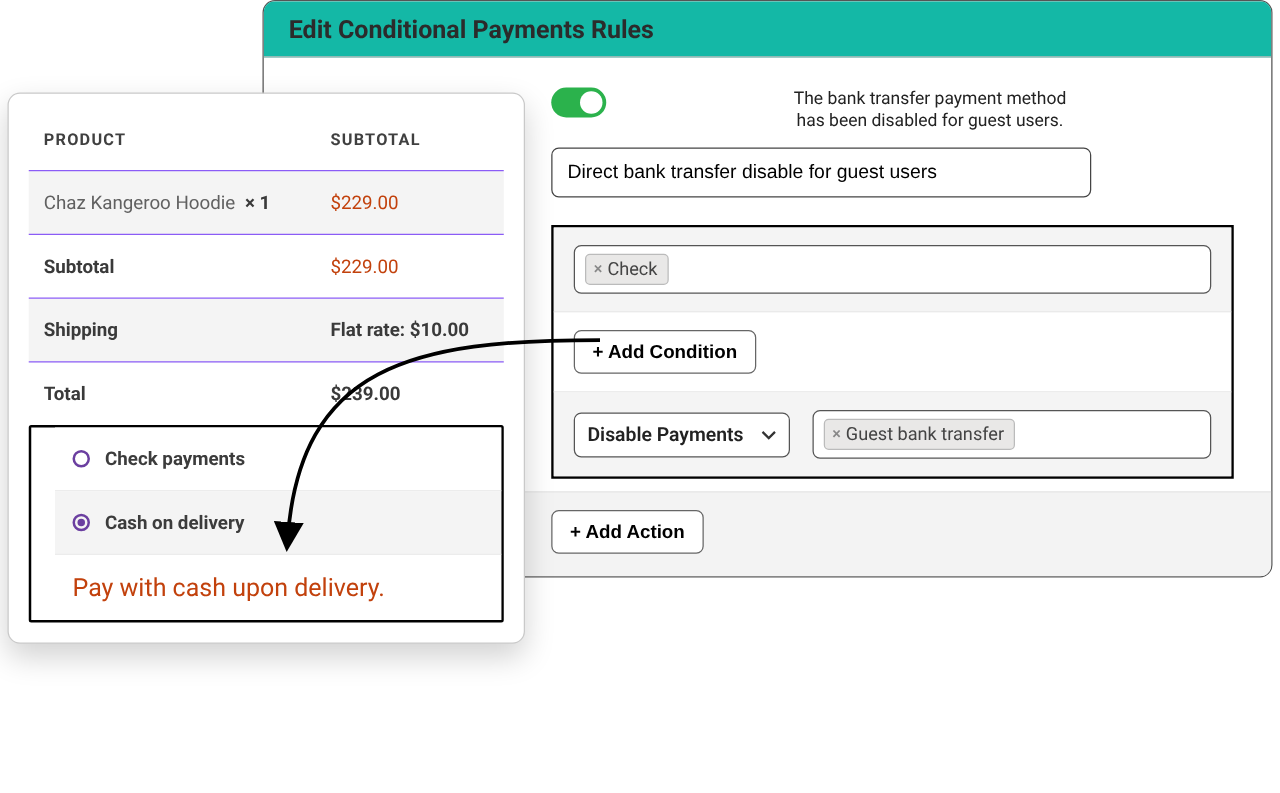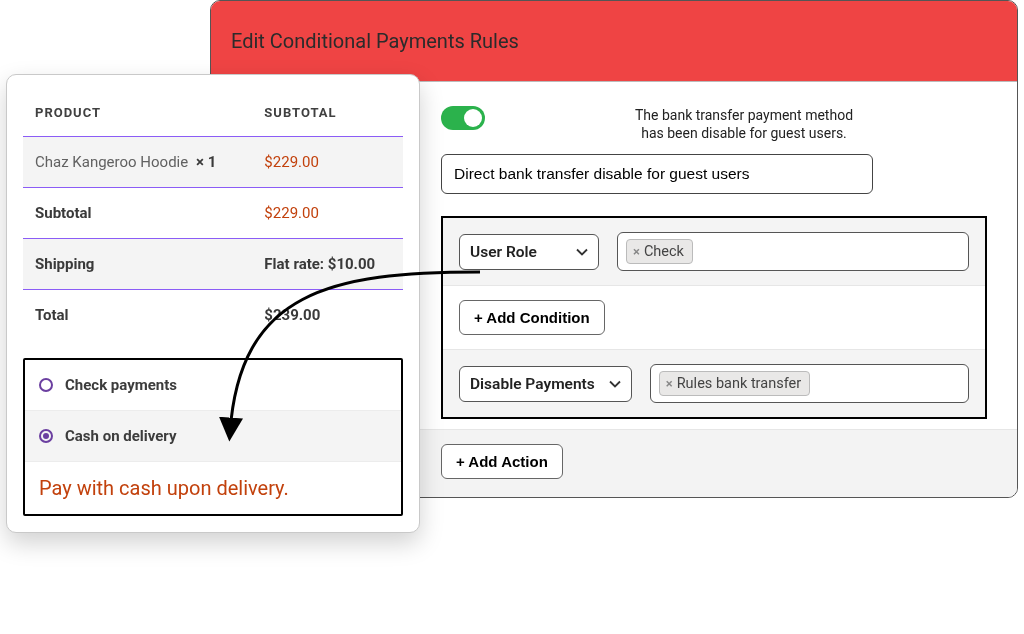--- a/index.html
+++ b/index.html
@@ -10,24 +10,24 @@
     position: absolute;
     top: 0;
     left: 210px;
     width: 808px;
     border: 1px solid #555;
     border-radius: 10px;
     background: #fff;
     overflow: hidden;
   }
   .panel-header {
-    background: #ef4444;
-    padding: 28px 20px;
+    background: #14b8a6;
+    padding: 10px 20px;
     font-size: 20px;
-    font-weight: 400;
+    font-weight: 700;
     border-bottom: 1px solid #bbb;
     color: #2b2b2b;
   }
 
   .top-row {
     display: flex;
     align-items: center;
     padding: 18px 30px 2px 230px;
     gap: 18px;
     position: relative;
@@ -149,23 +149,23 @@
     border-top: 1px solid #8b5cf6;
   }
   .order-table tr.alt td { background: #fff; }
   .order-table td.label { font-weight: 700; color: #3a3a3a; }
   .order-table td.val  { font-weight: 700; color: #3a3a3a; }
   .order-table td.plain-label { font-weight: 400; color: #616161; }
   .order-table td.plain-val { font-weight: 400; color: #c2410c; }
   .qty { font-weight: 700; color: #3a3a3a; }
 
   .pay-box {
-    margin-top: 18px;
     border: 2px solid #000;
     border-radius: 2px;
+    padding-left: 19px;
   }
   .pay-opt {
     padding: 16px 14px;
     border-bottom: 1px solid #ececec;
     display: flex; align-items: center; gap: 12px;
     font-size: 15px; font-weight: 700; color: #3c3c3c;
     background: #f4f4f4;
   }
   .pay-opt.alt { background: #fff; }
   .pay-desc {
@@ -194,37 +194,31 @@
 </head>
 <body>
 
 <div class="panel">
   <div class="panel-header">Edit Conditional Payments Rules</div>
 
   <div class="top-row">
     <div class="toggle"></div>
     <div class="headline">
       <span>The bank transfer payment method</span><br>
-      <span>has been disable for guest users.</span>
+      <span>has been disabled for guest users.</span>
     </div>
   </div>
 
   <div class="rule-name-wrap">
     <input class="rule-name" type="text" value="Direct bank transfer disable for guest users" style="">
   </div>
 
   <div class="rules-box">
 
     <div class="rule-row">
-      <div class="select">
-        <span>User Role</span>
-        <svg class="chev" viewBox="0 0 12 12">
-            <path d="M1 3.5 L6 8.5 L11 3.5" fill="none" stroke="#333" stroke-width="1.8"></path>
-          </svg>
-      </div>
       <div class="tag-input">
         <span class="tag">
           <span class="tag-x">×</span>
           <span>Check</span>
         </span>
       </div>
     </div>
 
     <div class="rule-row btn-row">
       <button class="btn">+ Add Condition</button>
@@ -233,21 +227,21 @@
     <div class="rule-row last">
       <div class="select wider">
         <span>Disable Payments</span>
         <svg class="chev" viewBox="0 0 12 12">
             <path d="M1 3.5 L6 8.5 L11 3.5" fill="none" stroke="#333" stroke-width="1.8"></path>
           </svg>
       </div>
       <div class="tag-input">
         <span class="tag">
           <span class="tag-x">×</span>
-          <span>Rules bank transfer</span>
+          <span>Guest bank transfer</span>
         </span>
       </div>
     </div>
 
   </div>
 
   <div class="add-action-wrap">
     <button class="btn">+ Add Action</button>
   </div>
 </div>

